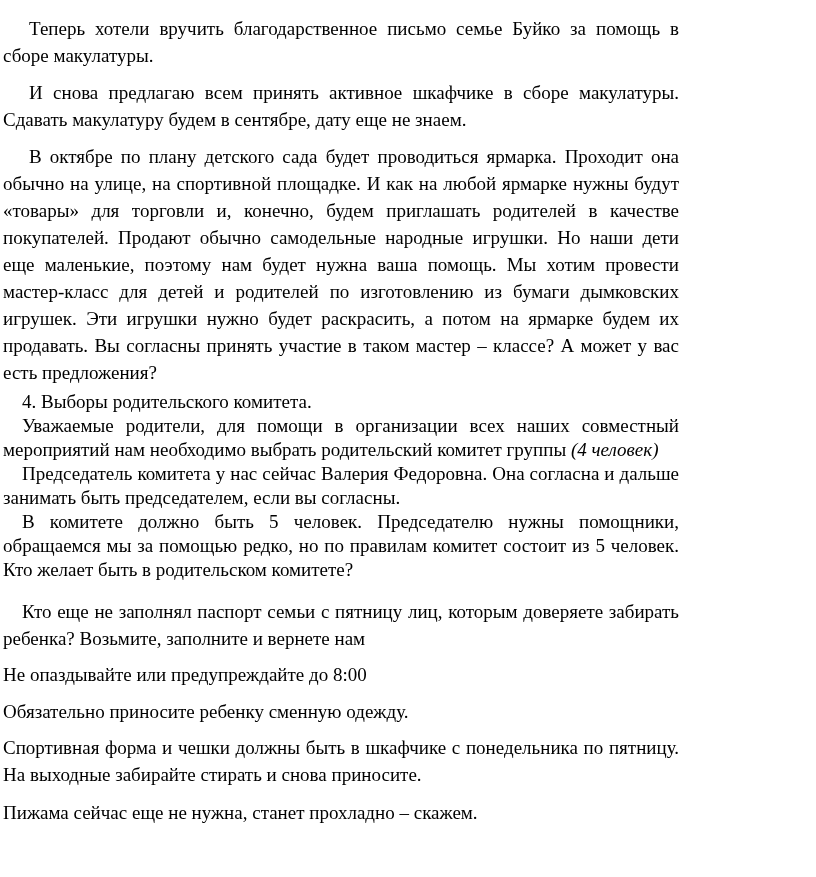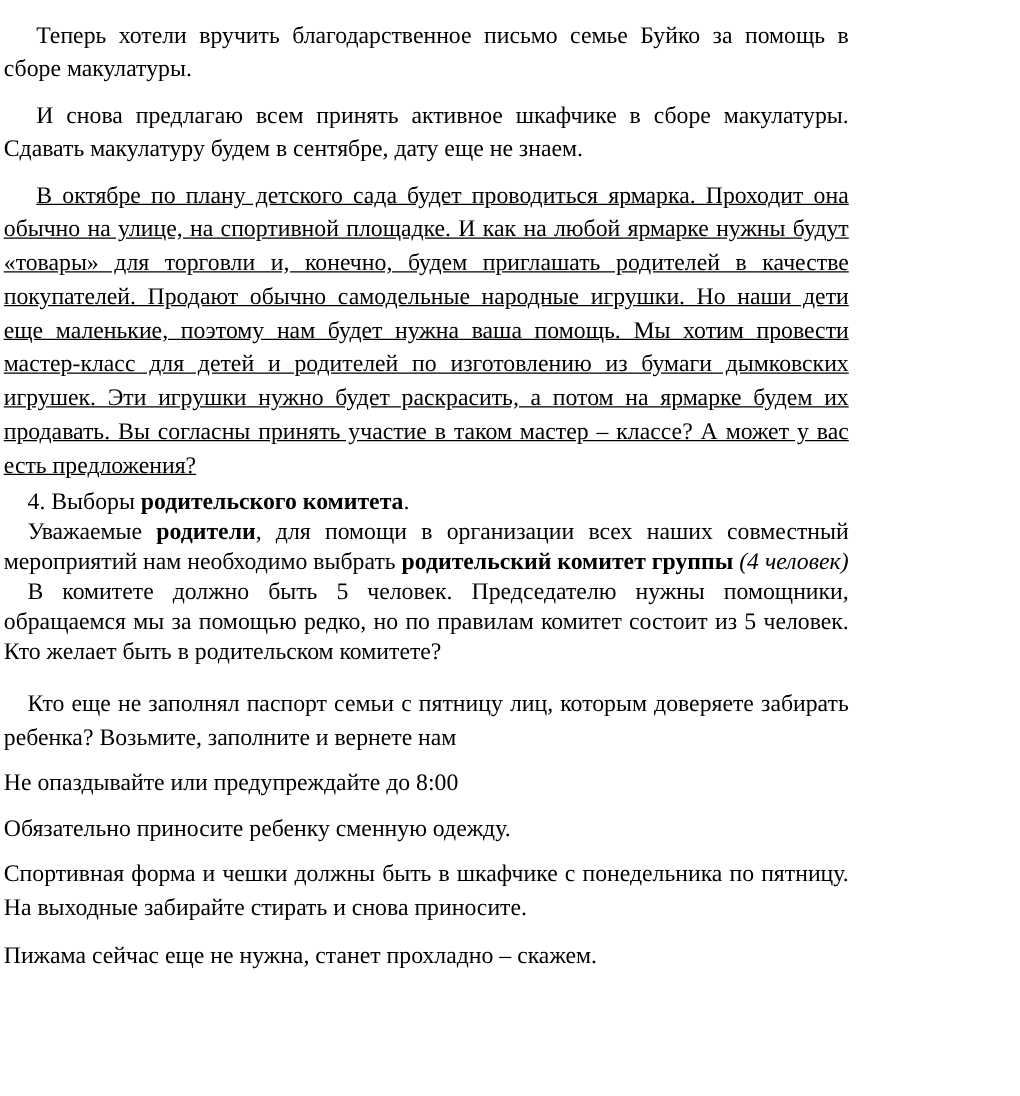--- a/index.html
+++ b/index.html
@@ -24,47 +24,48 @@
     line-height: 27px;
   }
   
   .ind    { text-indent: 26px; }
   .ind-sm { text-indent: 19px; }
   
   .s4 { line-height: 24px !important; }
   
   .p-thanks   { margin-bottom: 10px !important; }
   .p-waste    { margin-bottom: 10px !important; }
-  .p-fair     { margin-bottom: 4px  !important; text-decoration: underline; }
+  .p-fair     { margin-bottom: 4px  !important; }
   .p-item4, .p-intro, .p-chair { margin-bottom: 0 !important; }
   .p-size     { margin-bottom: 16px !important; }
   .p-item5    { margin-bottom: 12px !important; }
   .p-passport { margin-bottom: 9px  !important; }
   .p-late     { margin-bottom: 10px !important; }
   .p-clothes  { margin-bottom: 9px  !important; }
   .p-sports   { margin-bottom: 11px !important; }
   .p-pajama   { margin-bottom: 10px !important; }
-  .bold   { font-weight: bold; }
+  .bold   { font-weight: normal; }
   .italic { font-style: italic; }
 </style>
 </head>
 <body>
 
 <div class="page">
 
   <p class="ind p-thanks">Теперь хотели вручить благодарственное письмо семье Буйко за помощь в сборе макулатуры.</p>
 
   <p class="ind p-waste">И снова предлагаю всем принять активное шкафчике в сборе макулатуры. Сдавать макулатуру будем в сентябре, дату еще не знаем.</p>
 
   <p class="ind p-fair">В октябре по плану детского сада будет проводиться ярмарка. Проходит она обычно на улице, на спортивной площадке. И как на любой ярмарке нужны будут «товары» для торговли и, конечно, будем приглашать родителей в качестве покупателей. Продают обычно самодельные народные игрушки. Но наши дети еще маленькие, поэтому нам будет нужна ваша помощь. Мы хотим провести мастер-класс для детей и родителей по изготовлению из бумаги дымковских игрушек. Эти игрушки нужно будет раскрасить, а потом на ярмарке будем их продавать. Вы согласны принять участие в таком мастер – классе? А может у вас есть предложения?</p>
 
   <p class="ind-sm s4 p-item4"><span>4. Выборы </span><span class="bold">родительского комитета</span><span>.</span></p>
 
   <p class="ind-sm s4 p-intro"><span>Уважаемые </span><span class="bold">родители</span><span>, для помощи в организации всех наших совместный мероприятий нам необходимо выбрать </span><span class="bold">родительский комитет группы</span><span class="italic"> (4 человек)</span></p>
 
+  <p class="ind-sm s4 p-chair">Председатель комитета у нас сейчас Валерия Федоровна. Она согласна и дальше занимать быть председателем, если вы согласны.</p>
 
   <p class="ind-sm s4 p-size">В комитете должно быть 5 человек. Председателю нужны помощники, обращаемся мы за помощью редко, но по правилам комитет состоит из 5 человек. Кто желает быть в родительском комитете?</p>
 
 
   <p class="ind-sm p-passport">Кто еще не заполнял паспорт семьи с пятницу лиц, которым доверяете забирать ребенка? Возьмите, заполните и вернете нам</p>
 
   <p class="p-late">Не опаздывайте или предупреждайте до 8:00</p>
 
   <p class="p-clothes">Обязательно приносите ребенку сменную одежду.</p>
 

